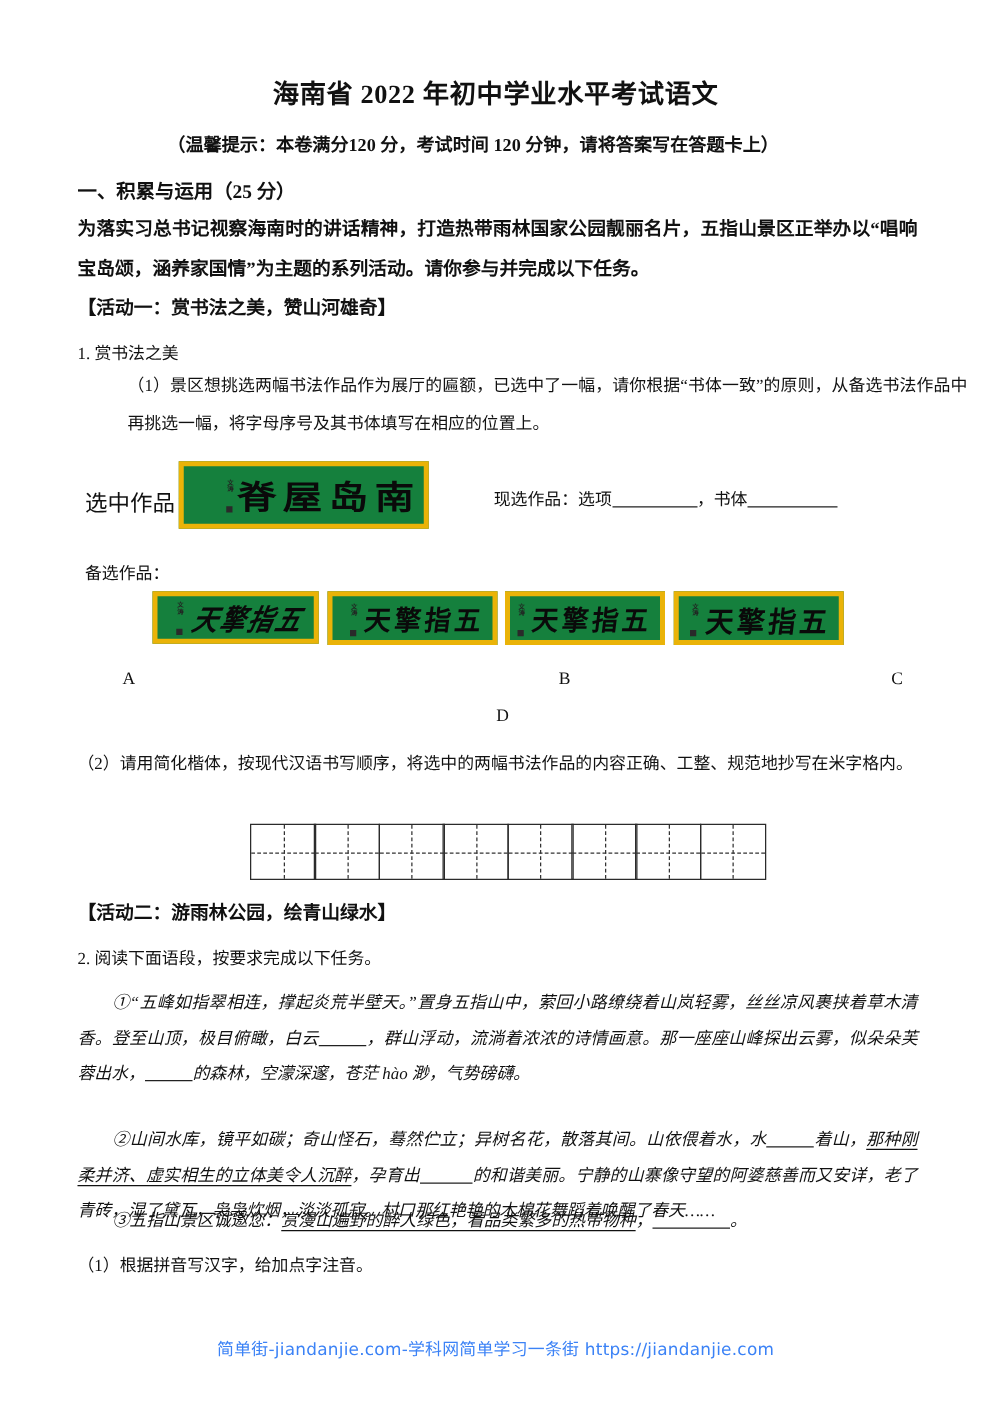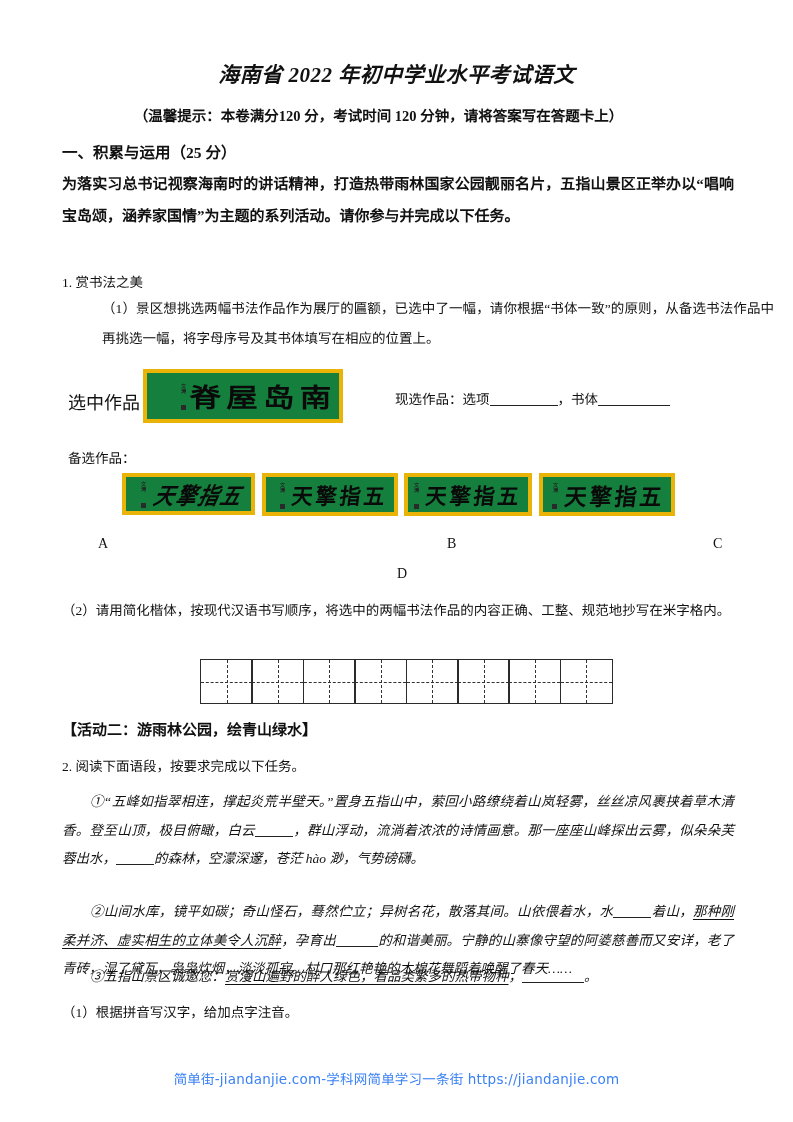--- a/index.html
+++ b/index.html
@@ -26,21 +26,20 @@
 
   
   .doc-title {
     position: absolute;
     left: 0; top: 58px;
     width: 793px;
     text-align: center;
     font-size: 21px;
     font-weight: bold;
     letter-spacing: 0.5px;
-    font-style: italic;
   }
   .doc-subtitle {
     position: absolute;
     left: 0; top: 104px;
     width: 757px;
     text-align: center;
     font-size: 14.5px;
     font-weight: bold;
   }
   .section-heading {
@@ -291,20 +290,21 @@
 
 <div class="page">
 
   <div class="doc-title">海南省 2022 年初中学业水平考试语文</div>
   <div class="doc-subtitle">（温馨提示：本卷满分120 分，考试时间 120 分钟，请将答案写在答题卡上）</div>
 
   <div class="section-heading" id="sec1">一、积累与运用（25 分）</div>
 
   <div class="lead-para">为落实习总书记视察海南时的讲话精神，打造热带雨林国家公园靓丽名片，五指山景区正举办以“唱响宝岛颂，涵养家国情”为主题的系列活动。请你参与并完成以下任务。</div>
 
+  <div class="activity-heading" id="act1">【活动一：赏书法之美，赞山河雄奇】</div>
 
   <div class="body-line" id="q1">1. 赏书法之美</div>
 
   <div class="body-block" id="q1a">（1）景区想挑选两幅书法作品作为展厅的匾额，已选中了一幅，请你根据“书体一致”的原则，从备选书法作品中再挑选一幅，将字母序号及其书体填写在相应的位置上。</div>
 
   <div class="sel-label">选中作品：</div>
 
   <div class="art-frame lishu" id="selected-art">
     <div class="art-inner">
       <div class="seal-col">

